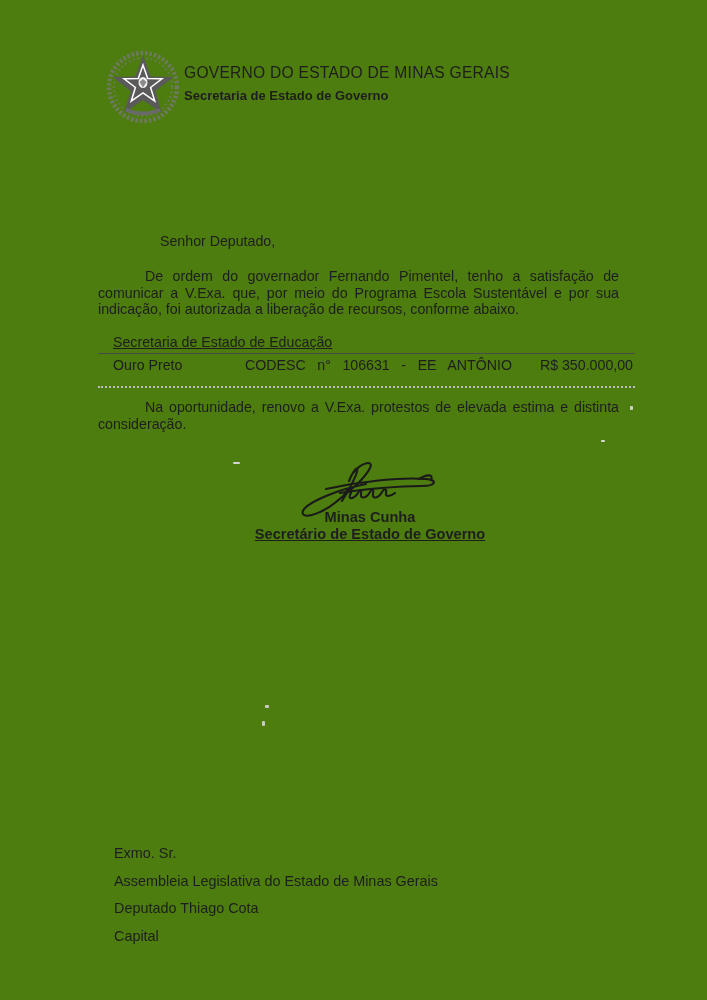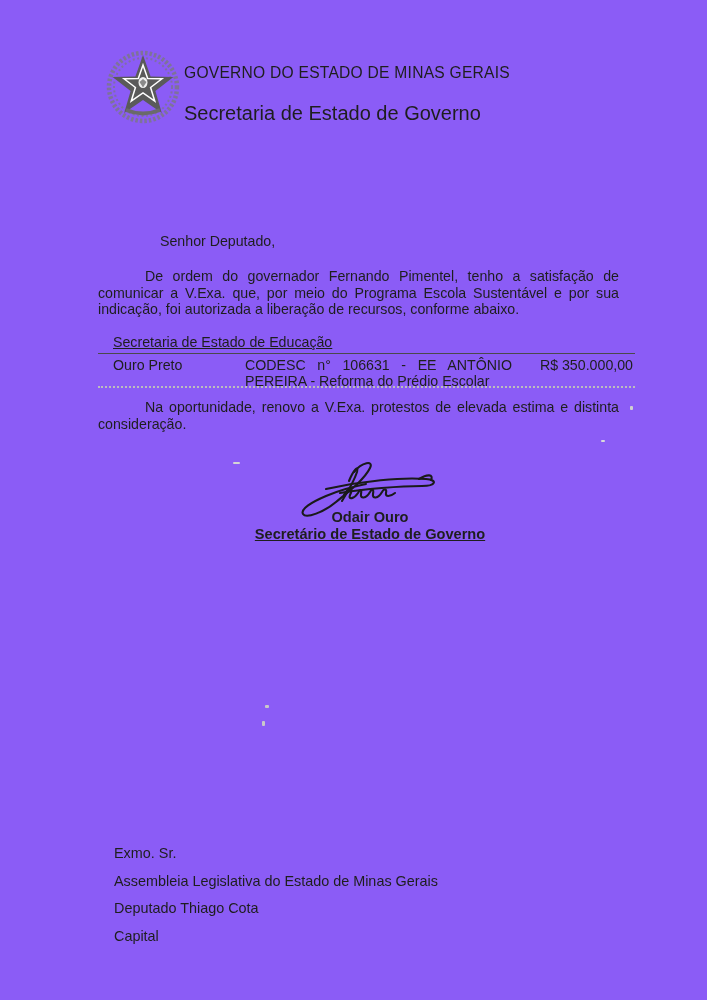--- a/index.html
+++ b/index.html
@@ -1,28 +1,28 @@
 <!DOCTYPE html>
 <html><head>
 <meta charset="utf-8">
 <style>
   html,body{margin:0;padding:0;background:#e8e8e8;}
   .page{
     position:relative;
     width:707px;height:1000px;
-    background:#8b5cf6;
+    background:#4d7c0f;
     margin:0 auto;
     font-family:"Liberation Sans", sans-serif;
     color:#1e1e1e;
     overflow:hidden;
   }
   .emblem{position:absolute;left:103px;top:49px;width:80px;height:80px;}
   .org-block{position:absolute;left:184px;top:64px;}
   .org-name{font-size:15.6px;letter-spacing:.25px;white-space:nowrap;}
-  .org-dept{font-size:20px;margin-top:20px;white-space:nowrap;}
+  .org-dept{font-size:13px;margin-top:6px;white-space:nowrap;font-weight:bold;}
   .date-line{position:absolute;top:129px;right:73px;font-size:13.8px;}
   .salutation{position:absolute;left:160px;top:233px;font-size:14.2px;}
   .para{
     position:absolute;left:98px;width:521px;
     font-size:14.2px;line-height:16.6px;
     text-align:justify;text-indent:47px;
   }
   .para1{top:268px;}
   .para2{top:399px;}
   .alloc-title{position:absolute;left:113px;top:334px;font-size:14.2px;text-decoration:underline;}
@@ -75,39 +75,38 @@
 
   <div class="para para1">De ordem do governador Fernando Pimentel, tenho a satisfação de comunicar a V.Exa. que, por meio do Programa Escola Sustentável e por sua indicação, foi autorizada a liberação de recursos, conforme abaixo.</div>
 
   <div class="alloc-title">Secretaria de Estado de Educação</div>
   <div class="alloc-rule"></div>
 
   <div class="alloc-row">
     <span class="alloc-muni">Ouro Preto</span>
     <span class="alloc-desc">
       <span class="l1">CODESC n° 106631 - EE ANTÔNIO</span>
-      <span class="l2">PEREIRA - Reforma do Prédio Escolar</span>
     </span>
     <span class="alloc-amount">R$ 350.000,00</span>
   </div>
 
   <div class="alloc-dotted"></div>
 
   <div class="para para2">Na oportunidade, renovo a V.Exa. protestos de elevada estima e distinta consideração.</div>
 
   <div class="sig-scribble">
     <svg width="150" height="62" viewBox="0 0 150 62" fill="none" stroke="#1a1a1a" stroke-width="2.1" stroke-linecap="round">
       <path d="M62,14 C70,4 82,2 78,10 C72,22 56,34 44,44 C32,54 14,61 11,56 C8,51 20,44 34,38 C48,32 64,28 74,26"></path>
       <path d="M57,23 C61,13 67,6 65,14 C61,26 54,36 50,43"></path>
       <path d="M52,37 C56,29 62,29 58,37 C56,42 62,41 66,35 C68,31 70,31 69,36 C68,41 74,41 78,34 C80,30 82,31 81,36 C80,41 86,41 90,34 C92,30 95,31 94,35 C93,39 98,39 103,35"></path>
       <path d="M34,31 C70,23 110,19 134,21 C146,22 144,28 130,28 C108,28 72,31 48,35"></path>
       <path d="M127,21 C135,16 142,16 139,22"></path>
     </svg>
   </div>
-  <div class="sig-name">Odair Ouro</div>
+  <div class="sig-name">Minas Cunha</div>
   <div class="sig-title">Secretário de Estado de Governo</div>
 
   <div class="recipient">
     <div>Exmo. Sr.</div>
     <div>Assembleia Legislativa do Estado de Minas Gerais</div>
     <div>Deputado Thiago Cota</div>
     <div>Capital</div>
   </div>
 
   <div class="speck s1"></div>

